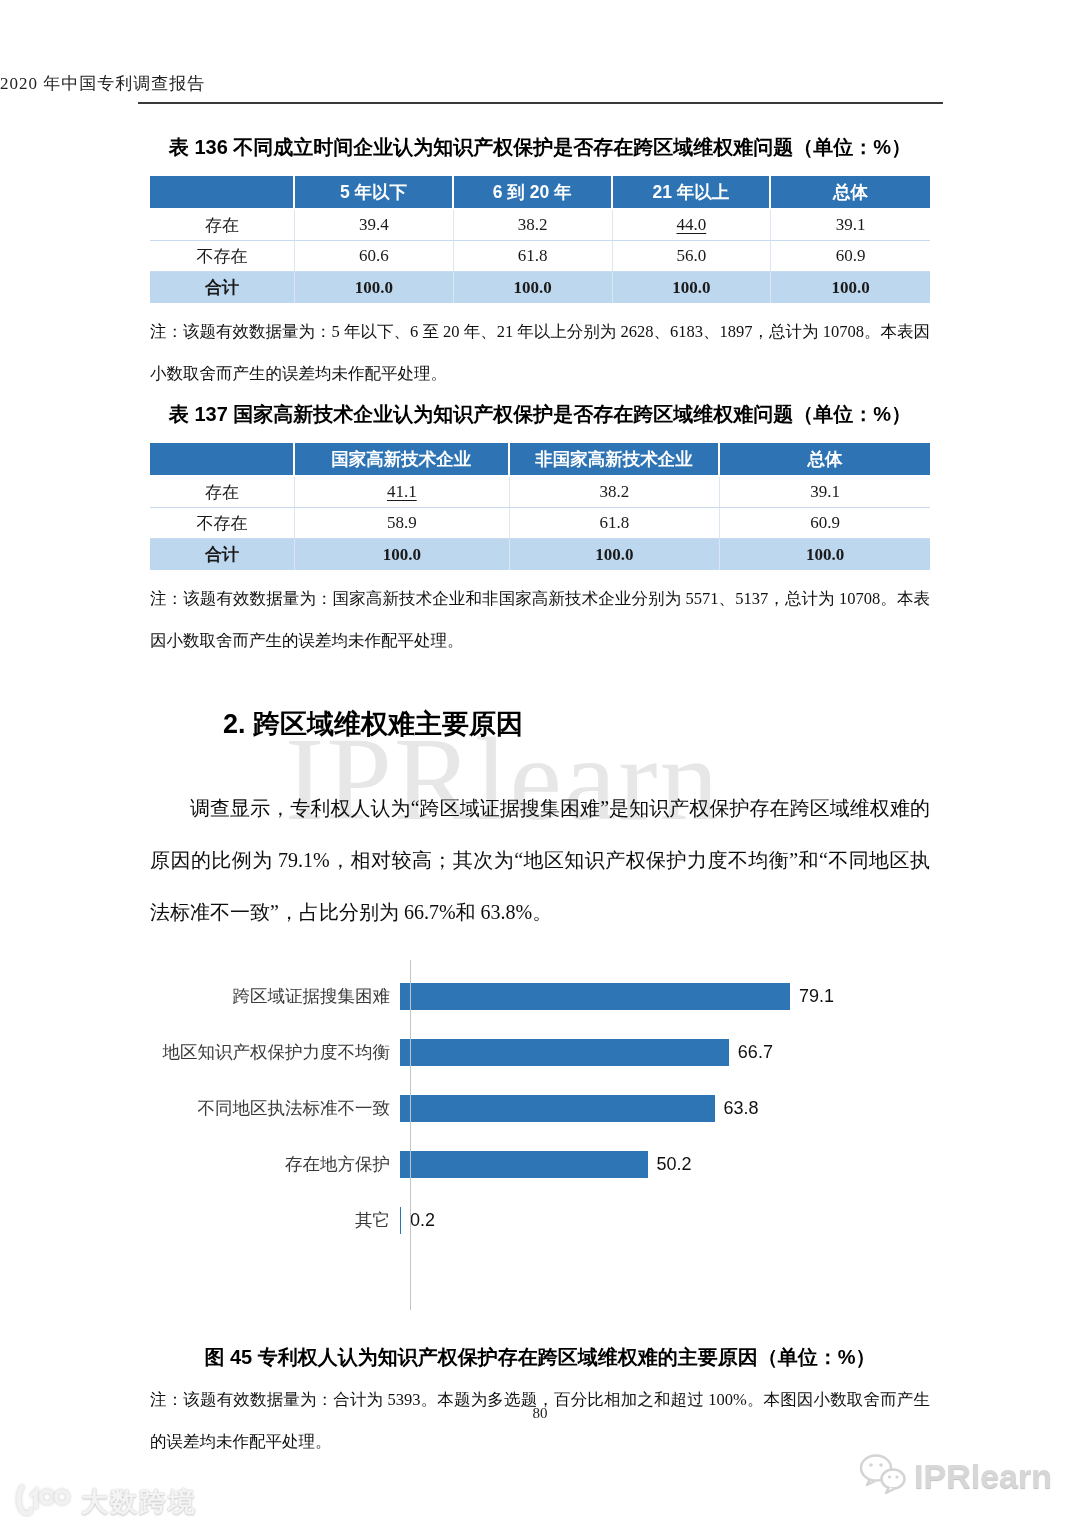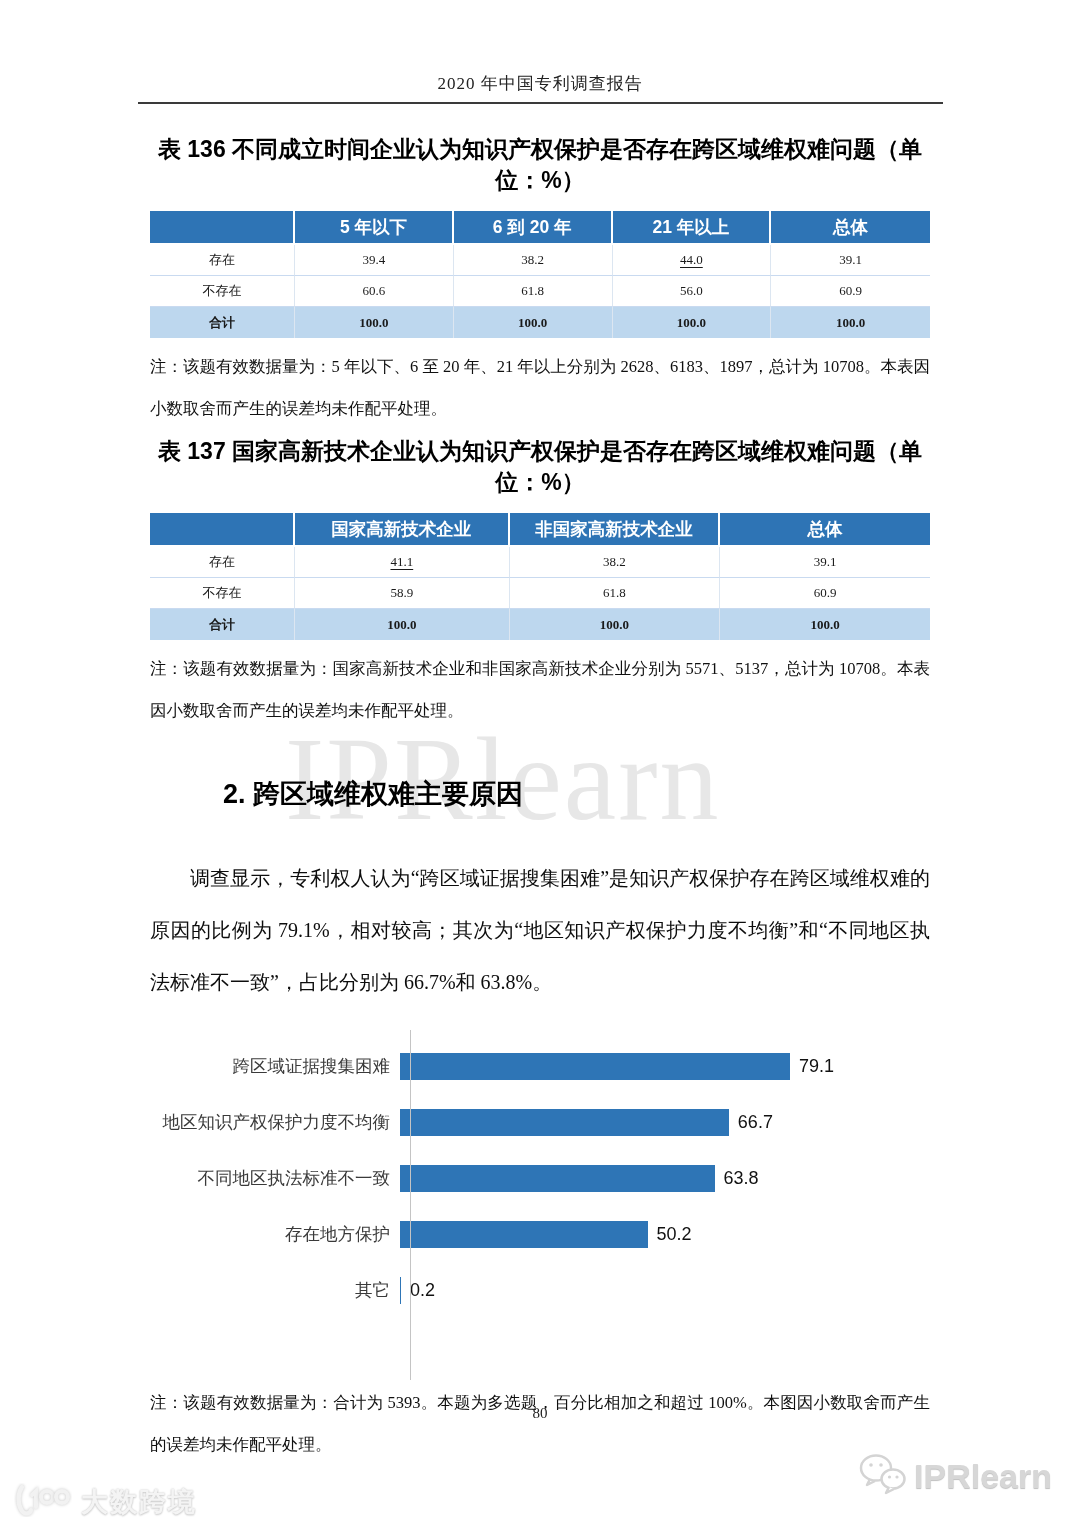--- a/index.html
+++ b/index.html
@@ -9,41 +9,41 @@
     width:1080px; height:1525px;
     margin:0 auto;
     background:#ffffff;
     font-family:"Liberation Serif","DejaVu Serif",serif;
     color:#1a1a1a;
     overflow:hidden;
   }
   .content { position:relative; width:780px; margin:0 auto; z-index:2; }
 
   
-  .doc-header { text-align:center; padding-top:72px;
+  .doc-header { padding-top:72px;
     font-size:17px; letter-spacing:1px; color:#222; }
   .header-rule { width:805px; margin:7px auto 0; border-top:2.5px solid #3a3a3a; }
 
   
   .tbl-title, .fig-caption {
     font-family:"Liberation Sans","DejaVu Sans",sans-serif;
-    font-weight:bold; font-size:23px; text-align:center; color:#000;
+    font-weight:bold; font-size:20px; text-align:center; color:#000;
   }
 
   
   table.data-tbl { width:100%; border-collapse:separate; border-spacing:0; table-layout:fixed;margin-top:15px; }
   table.data-tbl th {
     background:#2E74B5; color:#ffffff;
     font-family:"Liberation Sans","DejaVu Sans",sans-serif;
     font-weight:bold; font-size:17.5px;
     height:34px; border-right:2px solid #ffffff; border-bottom:2px solid #ffffff;
   }
   table.data-tbl th:last-child { border-right:none; }
   table.data-tbl td {
-    text-align:center; font-size:13px; height:31px;
+    text-align:center; font-size:17px; height:31px;
     border-right:1px solid #dce6f1; border-bottom:1px solid #c9daf0;
     background:#ffffff;
   }
   table.data-tbl td:last-child { border-right:none; }
   table.data-tbl tr.total-row td { background:#BDD7EE; font-weight:600; border-bottom:none; }
   .underlined { text-decoration:underline; text-underline-offset:3px; }
 
   .tbl-note { font-size:16.5px; line-height:2.55; text-align:justify; color:#101010; margin-top:8px; }
 
   .para { font-size:20px; line-height:2.6; text-align:justify; text-indent:2em; color:#0d0d0d; }
@@ -211,20 +211,21 @@
         <div class="bar" style="width: 247.509px; background: rgb(46, 117, 182);"></div>
         <div class="bar-value">50.2</div>
       </div>
       <div class="bar-row">
         <div class="bar-label">其它</div>
         <div class="bar" style="width: 1px; background: rgb(46, 117, 182);"></div>
         <div class="bar-value">0.2</div>
       </div>
     </div>
 
+    <div class="fig-caption mt40">图 45 专利权人认为知识产权保护存在跨区域维权难的主要原因（单位：%）</div>
     <div class="tbl-note">注：该题有效数据量为：合计为 5393。本题为多选题，百分比相加之和超过 100%。本图因小数取舍而产生的误差均未作配平处理。</div>
 
   </div>
 
   <div class="watermark">IPRlearn</div>
 
   <div class="page-number">80</div>
 
   <div class="iprlearn-logo">
     <span>

